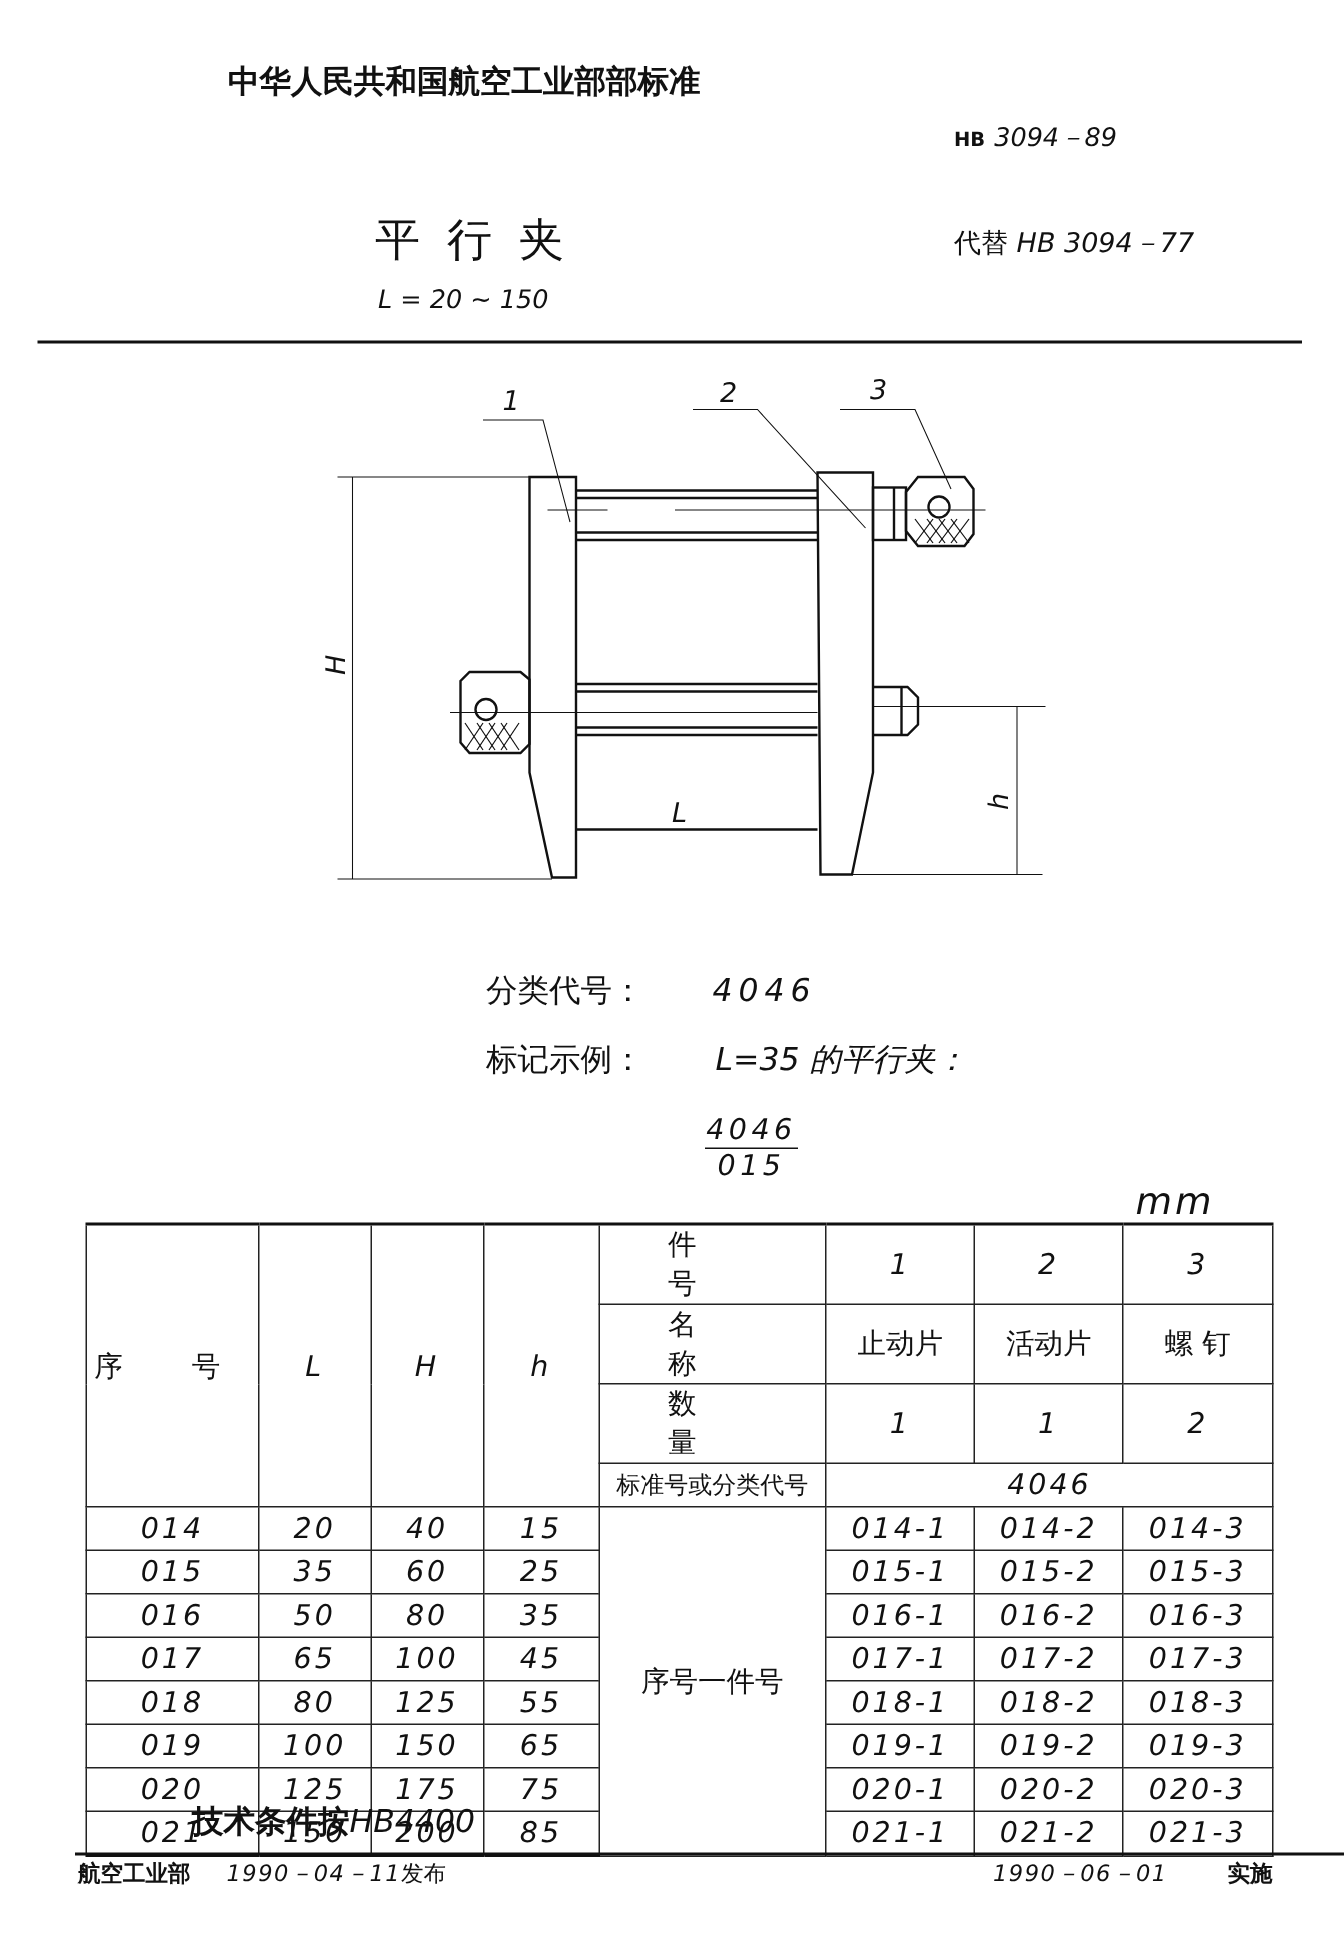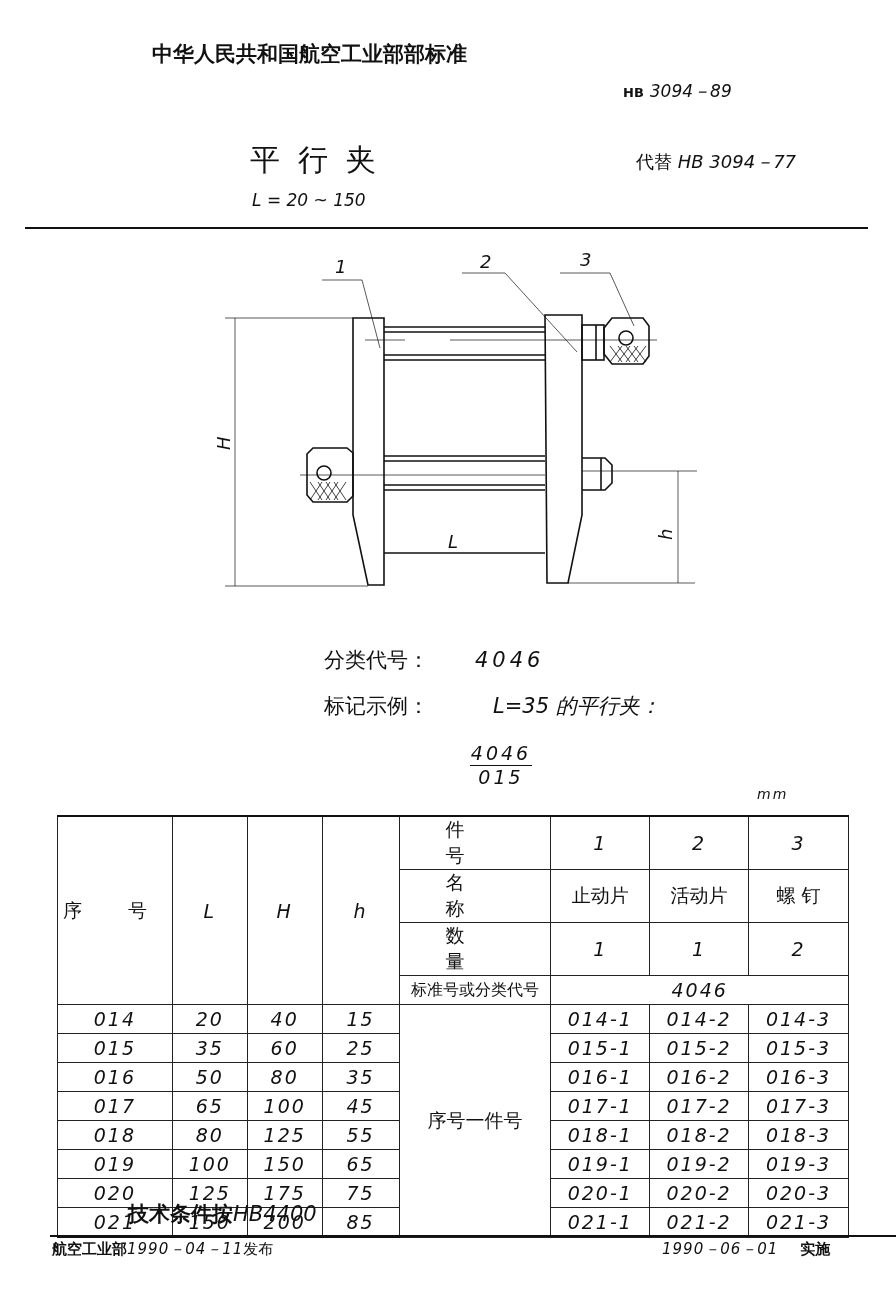--- a/index.html
+++ b/index.html
@@ -1,49 +1,49 @@
 <!DOCTYPE html>
 <html><head>
 <meta charset="utf-8">
 <style>
   html, body { margin: 0; padding: 0; background: #ffffff; }
   body { width: 896px; height: 1305px; position: relative; overflow: hidden; color: #111; font-family: "DejaVu Sans", sans-serif; }
   .abs { position: absolute; }
   .ital { font-family: "DejaVu Sans", sans-serif; font-style: italic; }
   .org { left: 152px; top: 40px; font-size: 21px; font-weight: bold; letter-spacing: 0px; }
-  .stdno { left: 623px; top: 80px; font-size: 17px; }
+  .stdno { left: 636px; top: 80px; font-size: 17px; }
   .stdno .hb { font-weight: bold; font-style: normal; font-size: 13px; margin-right: 6px; }
   .title { left: 250px; top: 140px; font-size: 30px; letter-spacing: 18px; font-family: "DejaVu Serif", serif; }
   .replace { left: 636px; top: 150px; font-size: 18px; text-align: right; }
   .range { left: 252px; top: 190px; font-size: 17px; }
   .hr-top { left: 25px; top: 227px; width: 843px; height: 2px; background: #111; }
   .drawing { left: 200px; top: 240px; width: 520px; height: 360px; }
   .cls { left: 324px; top: 646px; font-size: 21px; text-align: right; }
   .cls .val { margin-left: 46px; font-style: italic; letter-spacing: 4px; }
   .mark { left: 324px; top: 692px; font-size: 21px; }
-  .mark .val { margin-left: 64px; font-style: italic; }
+  .mark .val { margin-left: 48px; font-style: italic; }
   .frac { left: 470px; top: 742px; width: 62px; text-align: center; font-size: 19px; font-style: italic; letter-spacing: 3px; }
   .frac .num { border-bottom: 1.5px solid #111; padding-bottom: 1px; }
-  .unit { left: 757px; top: 786px; font-size: 14px; font-style: italic; letter-spacing: 2px; }
+  .unit { left: 757px; top: 786px; font-size: 25px; font-style: italic; letter-spacing: 2px; }
   table.main { position: absolute; left: 57px; top: 815px; border-collapse: collapse; width: 792px; font-size: 19px; }
   table.main td { border: 1.5px solid #222; text-align: center; padding: 0; height: 28px; }
   table.main tr.head td { height: 28px; }
   table.main .num { font-style: italic; letter-spacing: 2px; }
   table.main .cn { letter-spacing: 0px; }
   .top-border { border-top: 2.5px solid #111 !important; }
   .tech { left: 116px; top: 1200px; font-size: 21px; font-weight: bold; margin-left: 12px; }
   .tech .v { font-weight: normal; font-style: italic; }
   .hr-bot { left: 50px; top: 1235px; width: 846px; height: 2px; background: #111; }
   .foot-l { left: 52px; top: 1240px; font-size: 15px; }
   .foot-l b { font-weight: bold; }
-  .foot-l .d { font-style: italic; margin-left: 0; letter-spacing: 1px; }
+  .foot-l .d { font-style: italic; margin-left: 24px; letter-spacing: 1px; }
   .foot-l .p { }
   .foot-r { left: 662px; top: 1240px; font-size: 15px; }
   .foot-r .d { font-style: italic; letter-spacing: 1px; text-align: right; }
-  .foot-r .p { margin-left: 22px; font-weight: bold; }
+  .foot-r .p { margin-left: 40px; font-weight: bold; }
 </style>
 </head>
 <body>
 
 <div class="abs org">中华人民共和国航空工业部部标准</div>
 <div class="abs stdno ital"><span class="hb">HB</span><span>3094－89</span></div>
 <div class="abs title">平行夹</div>
 <div class="abs replace"><span>代替</span> <span class="ital">HB 3094－77</span></div>
 <div class="abs range ital">L = 20 ~ 150</div>
 <div class="abs hr-top"></div>

